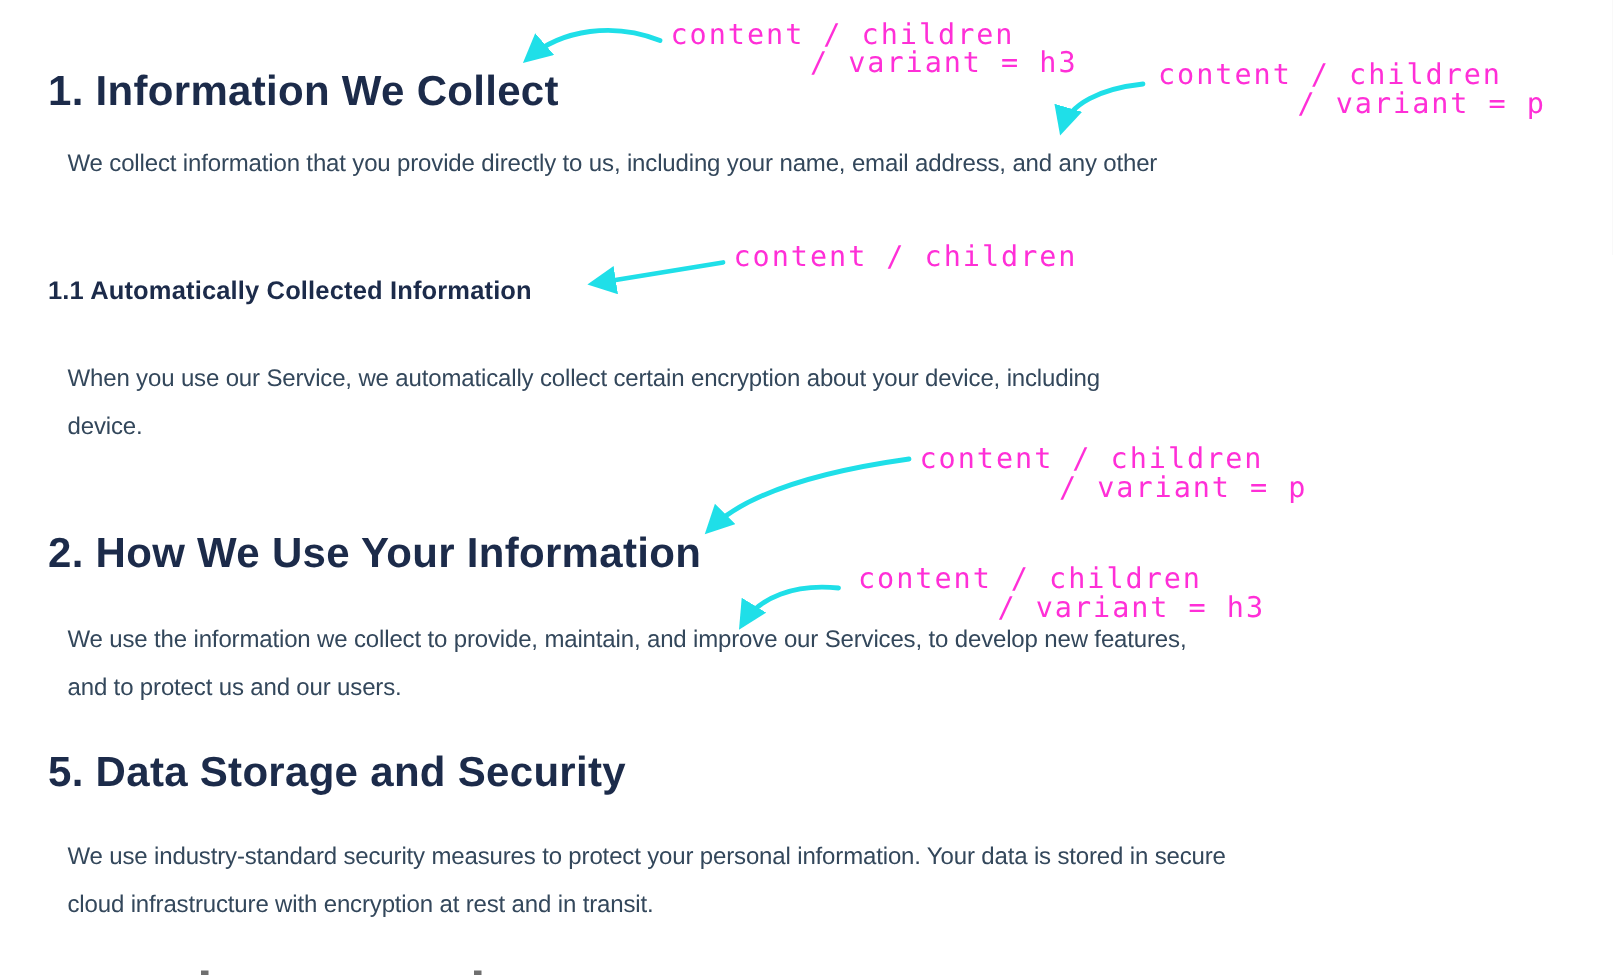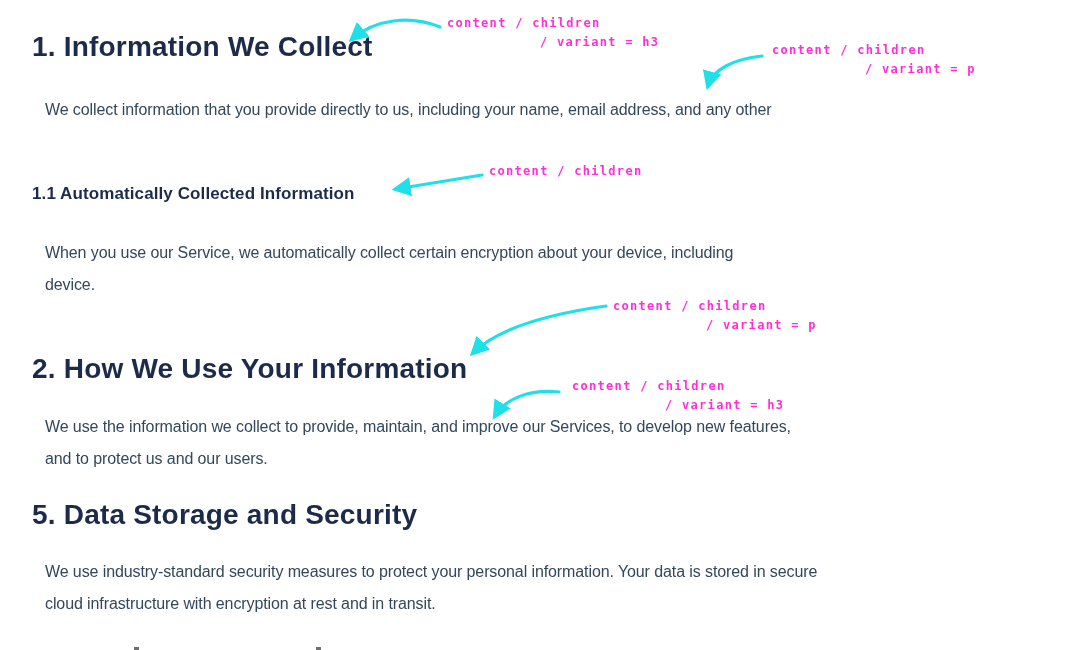--- a/index.html
+++ b/index.html
@@ -24,21 +24,21 @@
     color:var(--heading);letter-spacing:0.1px;white-space:nowrap;
   }
   .para{position:absolute;left:32px;z-index:1;color:var(--paragraph);margin-left:13px;}
   .pline{
     font-family:"Liberation Sans",sans-serif;font-size:16px;line-height:32px;
     letter-spacing:-0.1px;white-space:nowrap;
   }
   .annot{
     position:absolute;z-index:4;color:var(--annotation);
     font-family:"DejaVu Sans Mono","Liberation Mono",monospace;
-    font-weight:bold;font-size:12px;line-height:19px;letter-spacing:1.3px;white-space:nowrap;
+    font-weight:normal;font-size:19px;line-height:19px;letter-spacing:1.3px;white-space:nowrap;
   }
   .aline2{margin-left:93px;}
   .cutoff{position:absolute;left:0;top:0;width:1075px;height:650px;z-index:1;pointer-events:none;}
   .mark{position:absolute;top:647px;width:5px;height:3px;background:#6f6f6f;display:block;}
 </style>
 </head>
 <body>
 
 <div class="canvas">
 
@@ -48,21 +48,21 @@
         <path d="M0,0 L6,3 L0,6 Z" fill="#1fdfe8"></path>
       </marker>
     </defs>
     <path class="arrow" marker-end="url(#ah)" d="M 440 27 C 410 15, 375 19, 352 39"></path>
     <path class="arrow" marker-end="url(#ah)" d="M 762 56 C 734 59, 713 69, 708 86"></path>
     <path class="arrow" marker-end="url(#ah)" d="M 482 175 C 452 180, 422 185, 396 189"></path>
     <path class="arrow" marker-end="url(#ah)" d="M 606 306 C 556 313, 500 326, 473 353"></path>
     <path class="arrow" marker-end="url(#ah)" d="M 559 392 C 530 389, 506 398, 495 416"></path>
   </svg>
 
-  <h2 class="h3" style="top:33px">1. Information We Collect</h2>
+  <h2 class="h3" style="top:47px">1. Information We Collect</h2>
 
   <div class="para" style="top:94px">
     <div class="pline">We collect information that you provide directly to us, including your name, email address, and any other</div>
   </div>
 
   <h3 class="h5" style="top:185px">1.1 Automatically Collected Information</h3>
 
   <div class="para" style="top:237px">
     <div class="pline">When you use our Service, we automatically collect certain encryption about your device, including</div>
     <div class="pline">device.</div>

